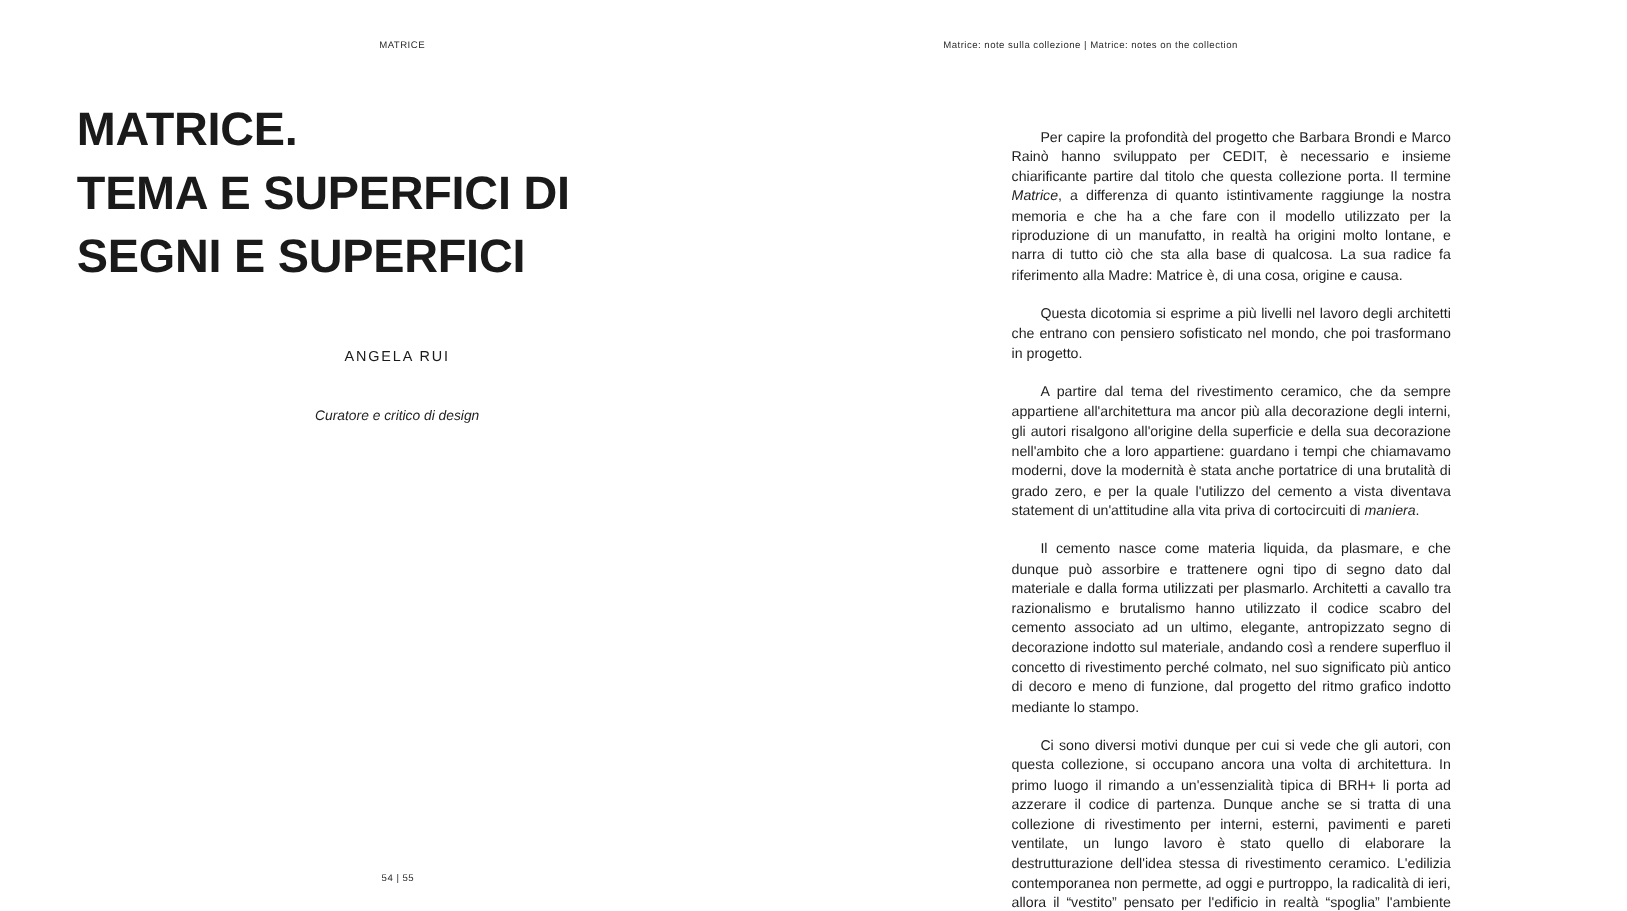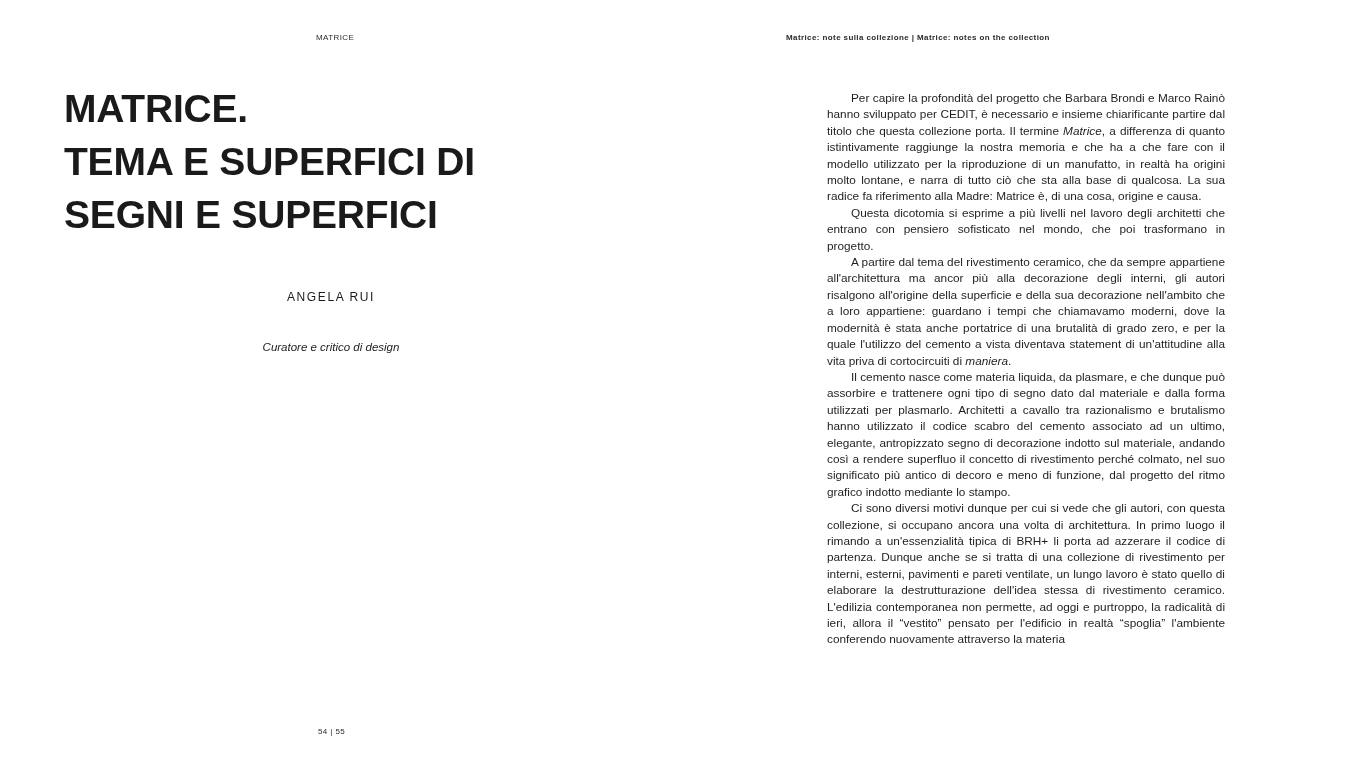--- a/index.html
+++ b/index.html
@@ -16,21 +16,21 @@
 
   .running-head {
     position: absolute;
     top: 33px;
     font-size: 8px;
     letter-spacing: 0.4px;
     color: #2b2b2b;
     white-space: nowrap;
   }
   .running-head-left { left: 316px; }
-  .running-head-right { left: 786px; font-weight: bold; }
+  .running-head-right { left: 786px; }
 
   .main-title {
     position: absolute;
     left: 64px;
     top: 82px;
     font-size: 39px;
     line-height: 53px;
     font-weight: 700;
     letter-spacing: -0.2px;
     color: #1a1a1a;
@@ -73,21 +73,21 @@
     position: absolute;
     left: 827px;
     top: 90px;
     width: 398px;
     font-size: 11.8px;
     line-height: 16.4px;
     text-align: justify;
     color: #1e1e1e;
   }
   .body-column p {
-    margin: 0;
+    margin: 16px;
     text-indent: 24px;
   }
   .body-column em { font-style: italic; }
 </style>
 </head>
 <body>
 
 <div class="spread">
 
   <div class="running-head running-head-left">MATRICE</div>

